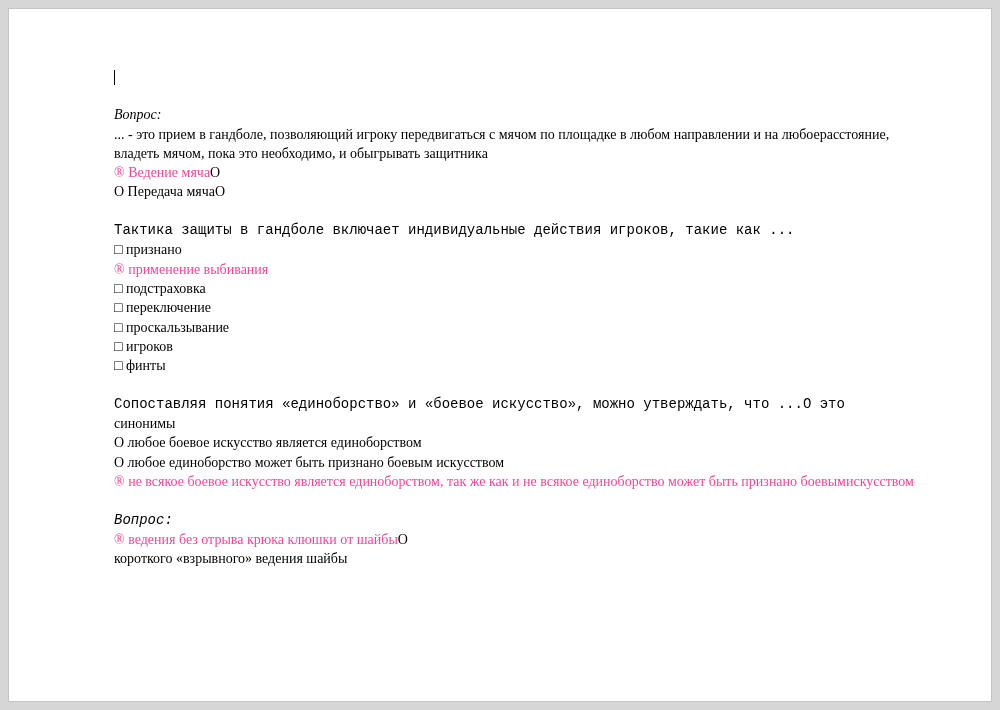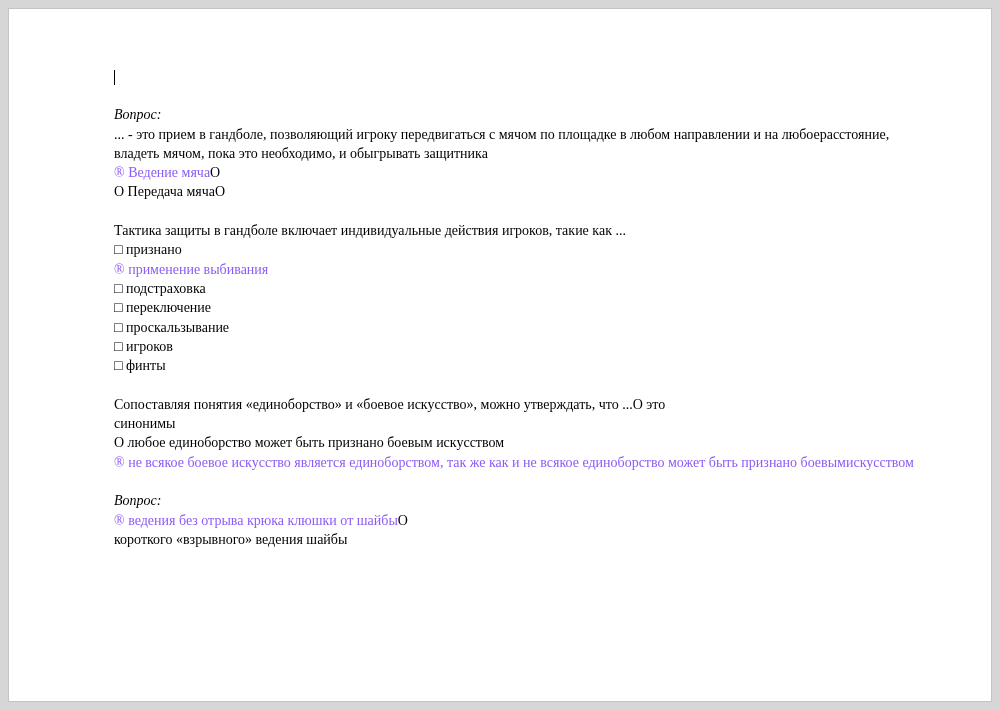--- a/index.html
+++ b/index.html
@@ -40,25 +40,26 @@
     height: 15px;
     background: #000000;
     vertical-align: middle;
   }
   .line {
     min-height: 19.3px;
     white-space: normal;
   }
   .line.gap {
     margin-top: 19.3px;
+    font-family: Liberation Mono, monospace;
   }
   .blank {
     height: 19.3px;
   }
-  .red { color: #8b5cf6; }
+  .red { color: #ec4899; }
   .italic { font-style: italic; }
 </style>
 </head>
 <body>
 
 <div class="page">
   <div class="doc-content">
     <div class="caret-line">
       <span class="caret"></span>
     </div>
@@ -72,20 +73,21 @@
         <div class="line gap"><span>Тактика защиты в гандболе включает индивидуальные действия игроков, такие как ...</span></div>
         <div class="line"><span>□ признано</span></div>
         <div class="line"><span class="red">® применение выбивания</span></div>
         <div class="line"><span>□ подстраховка</span></div>
         <div class="line"><span>□ переключение</span></div>
         <div class="line"><span>□ проскальзывание</span></div>
         <div class="line"><span>□ игроков</span></div>
         <div class="line"><span>□ финты</span></div>
         <div class="line gap"><span>Сопоставляя понятия «единоборство» и «боевое искусство», можно утверждать, что ...О это</span></div>
         <div class="line"><span>синонимы</span></div>
+        <div class="line"><span>О любое боевое искусство является единоборством</span></div>
         <div class="line"><span>О любое единоборство может быть признано боевым искусством</span></div>
         <div class="line"><span class="red">® не всякое боевое искусство является единоборством, так же как и не всякое единоборство может быть признано боевымискусством</span></div>
         <div class="line gap"><span class="italic">Вопрос:</span></div>
         <div class="line"><span class="red">® ведения без отрыва крюка клюшки от шайбы</span><span>О</span></div>
         <div class="line"><span>короткого «взрывного» ведения шайбы</span></div>
       </div>
   </div>
 </div>
 
 </body></html>

